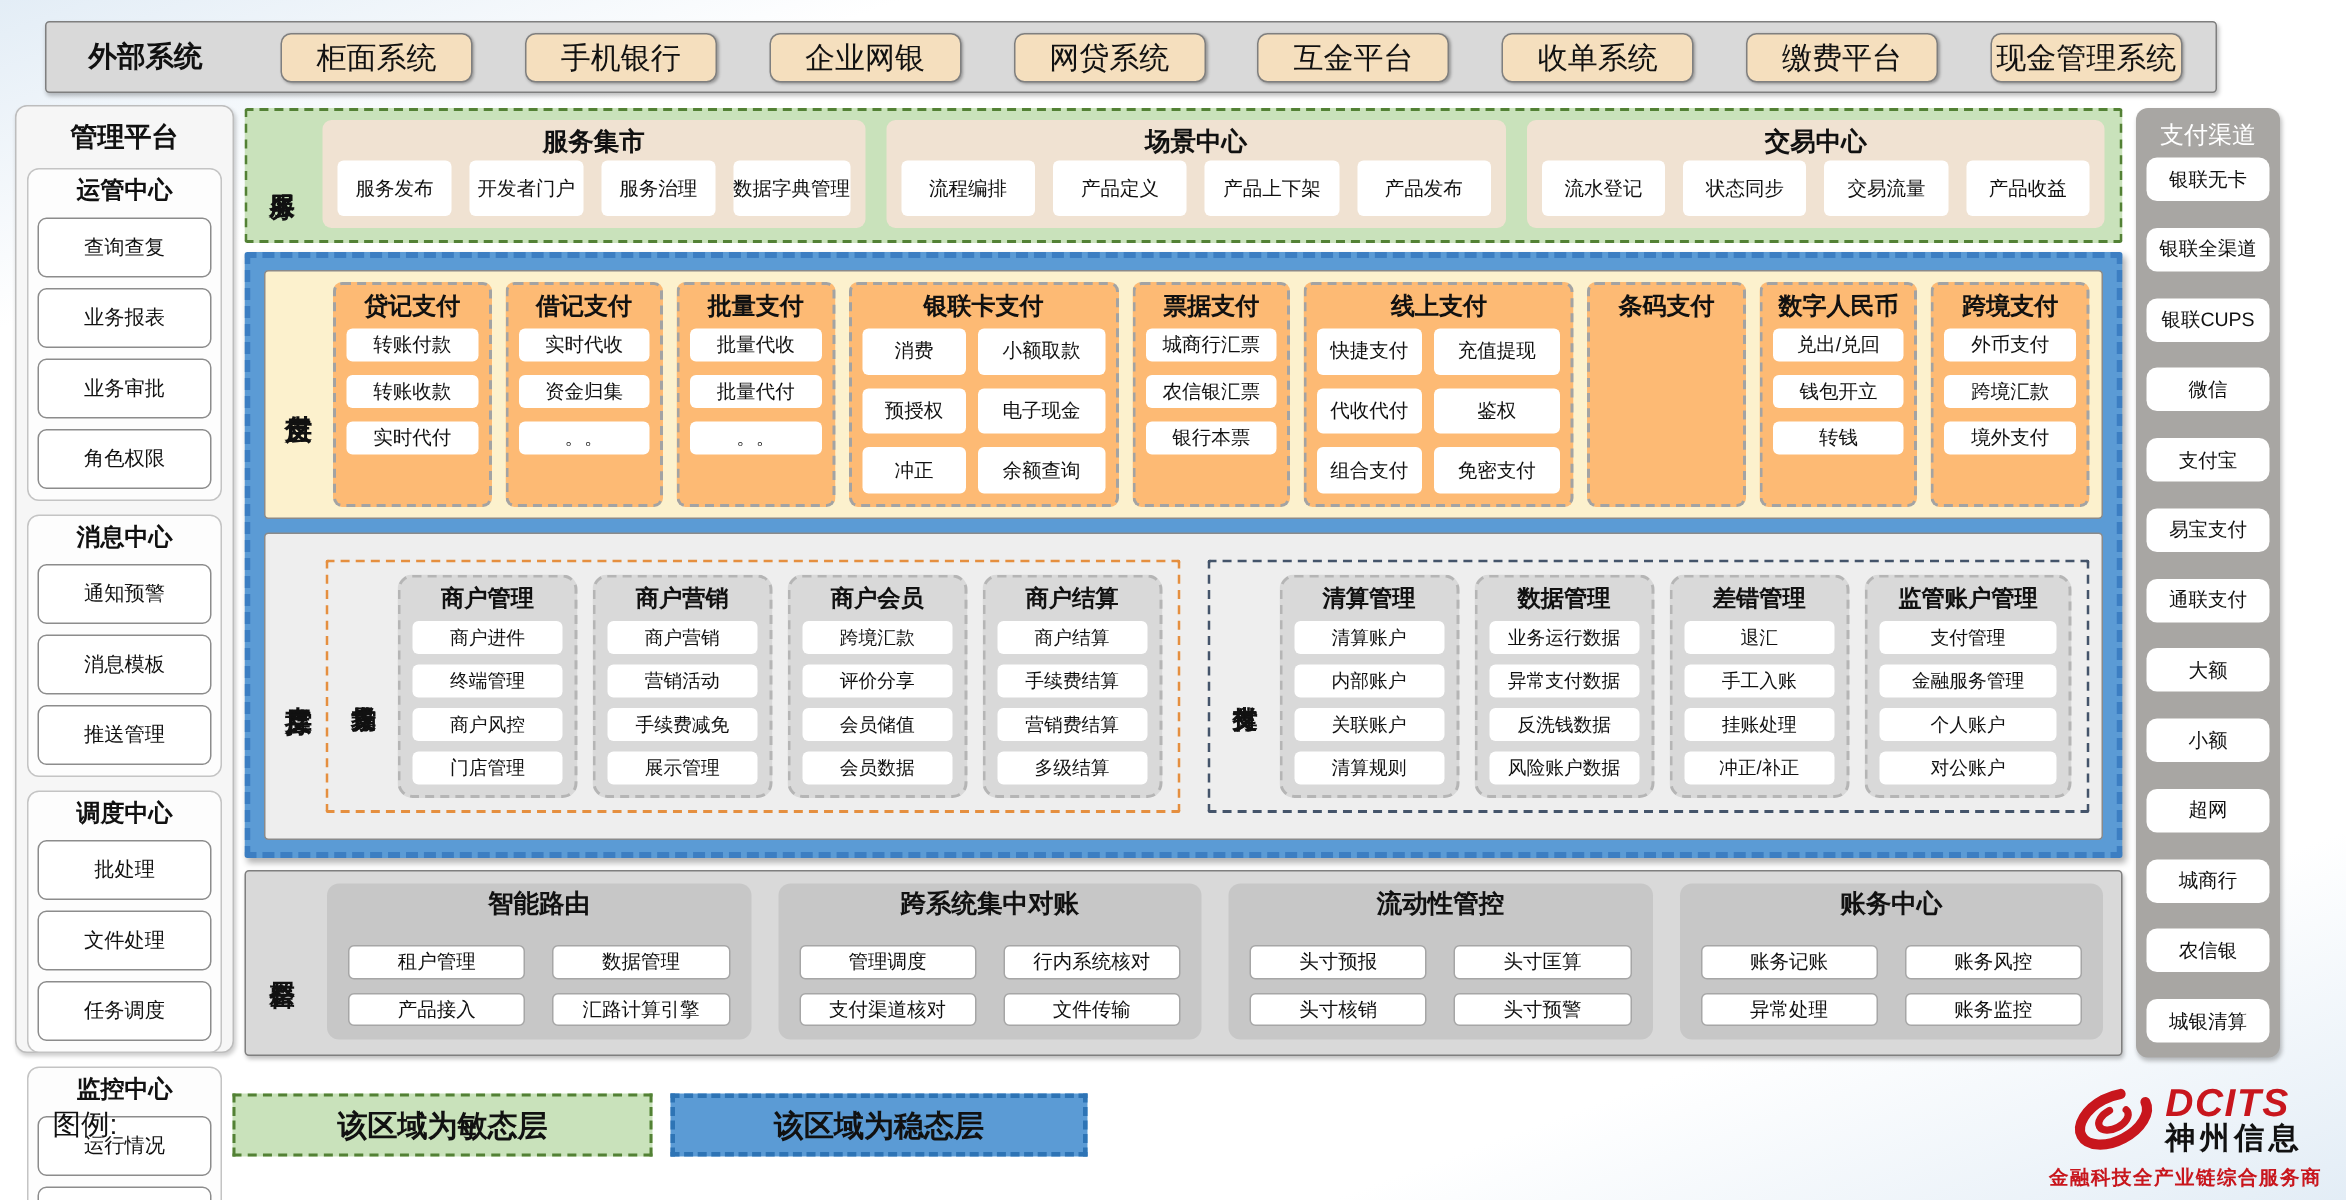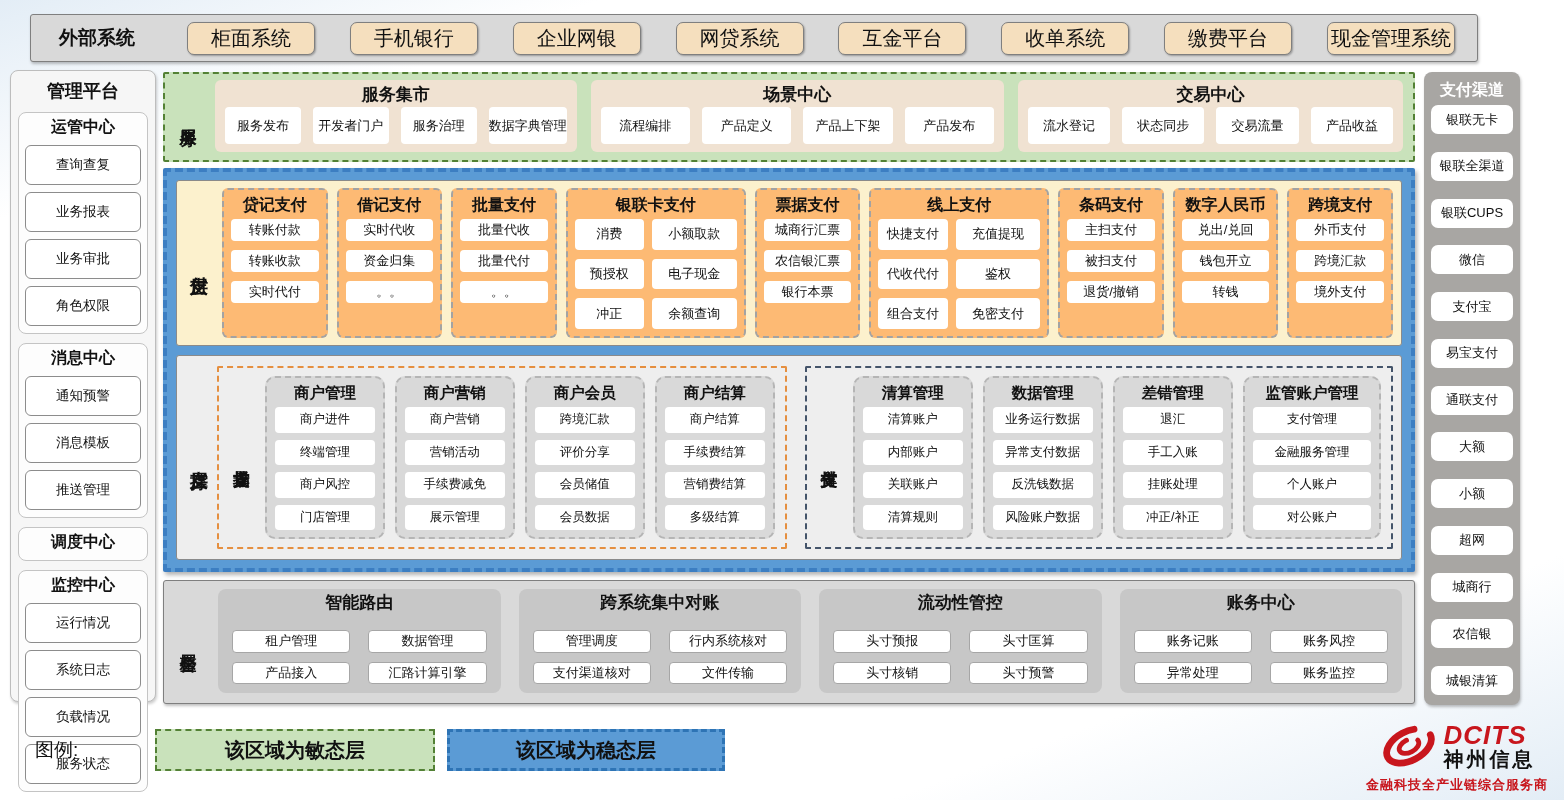--- a/index.html
+++ b/index.html
@@ -83,21 +83,21 @@
     flex:1; background:#fdba74; border:2px dashed #a3a3a3; border-radius:6px;
     padding:3px 7px 7px; display:flex; flex-direction:column;
   }
   .pay-col.wide{ flex:1.85; }
   .pay-col-title{ text-align:center; font-weight:bold; font-size:16px; line-height:24px; white-space:nowrap; }
   .pay-items{ display:flex; flex-direction:column; gap:9px; flex:1; margin-top:2px; }
   .pay-col.wide .pay-items{ display:grid; grid-template-columns:0.9fr 1.1fr; gap:9px 8px; }
 
   .support-layer{
     flex:1; background:#eeeeee; border:1px solid #8a8a8a; border-radius:3px;
-    display:flex; padding:8px; gap:4px;
+    display:flex; padding:8px; gap:4px;align-items:center;
   }
   .support-layer > .vlabel{ width:28px; }
   .group-box{ display:flex; padding:8px 10px; gap:10px; margin:2px 0; border-radius:2px; }
   .scene-box{ flex:4.35; border:2px dashed #e58f3f; }
   .paysup-box{ flex:4.5; border:2px dashed #44546a; margin-left:14px; }
   .group-box > .vlabel{ width:26px; font-size:16.5px; letter-spacing:0; }
   .sup-col{
     flex:1; background:#d9d9d9; border:2px dashed #b5b5b5; border-radius:10px;
     padding:3px 8px 7px; display:flex; flex-direction:column;
   }
@@ -118,21 +118,21 @@
   .int-panel-title{ text-align:center; font-weight:bold; font-size:17px; line-height:26px; }
   .int-items{ display:grid; grid-template-columns:1fr 1fr; gap:9px 18px; flex:1;margin-top:14px; }
   .int-items .chip{ border:1px solid #a6a6a6; }
 
   
   .right-sidebar{
     position:absolute; left:1424px; top:72px; width:96px; height:633px;
     background:#a8a6a3; border-radius:8px; padding:8px 7px 10px;
     display:flex; flex-direction:column; box-shadow:1px 2px 3px rgba(0,0,0,.25);
   }
-  .right-title{ color:#fff; font-weight:bold; font-size:16px; text-align:center; margin-bottom:4px; white-space:nowrap; }
+  .right-title{ color:#fff; font-weight:normal; font-size:16px; text-align:center; margin-bottom:4px; white-space:nowrap; }
   .right-items{ flex:1; display:flex; flex-direction:column; justify-content:space-between; }
   .right-items .chip{ height:29px; border-radius:7px; }
 
   
   .legend{ position:absolute; left:35px; top:729px; display:flex; align-items:center; }
   .legend-label{ font-size:19px; width:120px; }
   .legend-box{ height:42px; display:flex; align-items:center; justify-content:center; font-size:20px; font-weight:bold; }
   .legend-agile{ width:280px; background:#c9e2bb; border:2px dashed #538135; margin-right:12px; }
   .legend-stable{ width:278px; background:#5b9bd5; border:3px dashed #2e74b5; }
 
@@ -179,20 +179,26 @@
     <div class="side-group-title">消息中心</div>
     <div class="side-items">
 
     <div class="side-btn">通知预警</div>
         <div class="side-btn">消息模板</div>
         <div class="side-btn">推送管理</div>
       </div>
   </div>
   <div class="side-group">
     <div class="side-group-title">调度中心</div>
+    <div class="side-items">
+
+    <div class="side-btn">批处理</div>
+        <div class="side-btn">文件处理</div>
+        <div class="side-btn">任务调度</div>
+      </div>
   </div>
   <div class="side-group">
     <div class="side-group-title">监控中心</div>
     <div class="side-items">
 
     <div class="side-btn">运行情况</div>
         <div class="side-btn">系统日志</div>
         <div class="side-btn">负载情况</div>
         <div class="side-btn">服务状态</div>
       </div>
@@ -294,26 +300,20 @@
       <div class="chip">快捷支付</div>
           <div class="chip">充值提现</div>
           <div class="chip">代收代付</div>
           <div class="chip">鉴权</div>
           <div class="chip">组合支付</div>
           <div class="chip">免密支付</div>
         </div>
     </div>
     <div class="pay-col">
       <div class="pay-col-title">条码支付</div>
-      <div class="pay-items">
-
-      <div class="chip">主扫支付</div>
-          <div class="chip">被扫支付</div>
-          <div class="chip">退货/撤销</div>
-        </div>
     </div>
     <div class="pay-col">
       <div class="pay-col-title">数字人民币</div>
       <div class="pay-items">
 
       <div class="chip">兑出/兑回</div>
           <div class="chip">钱包开立</div>
           <div class="chip">转钱</div>
         </div>
     </div>

